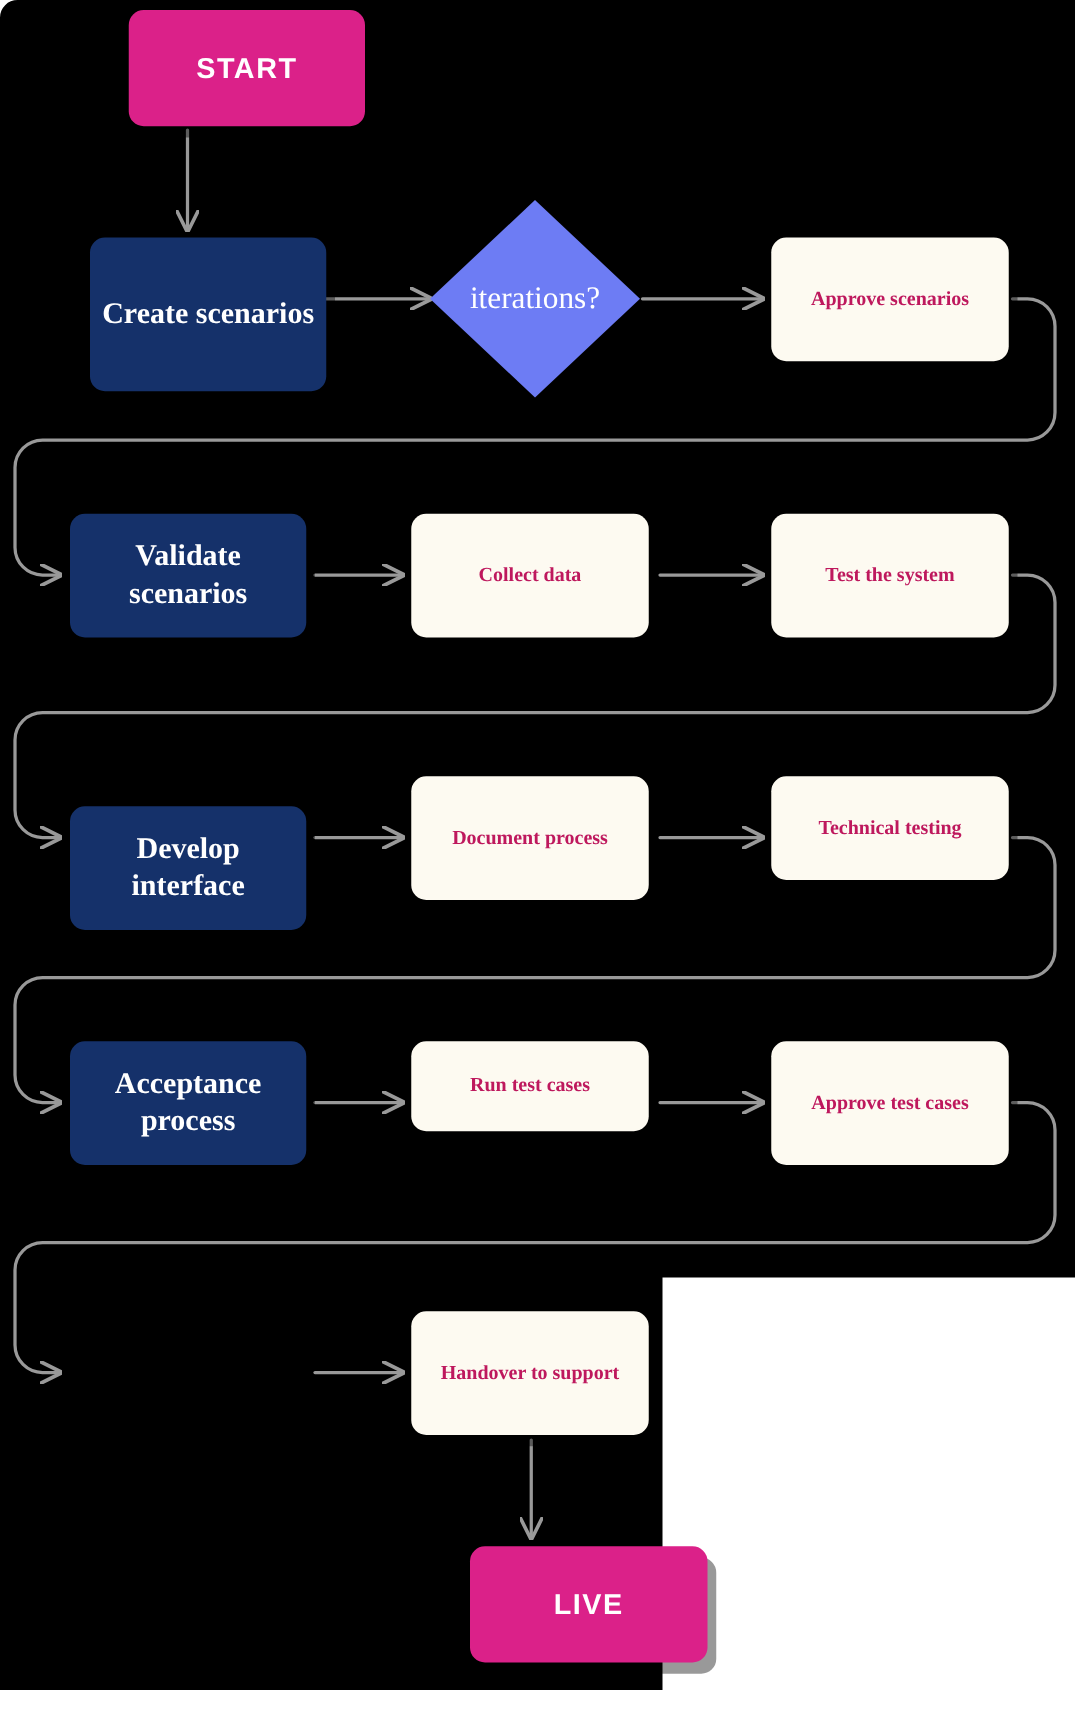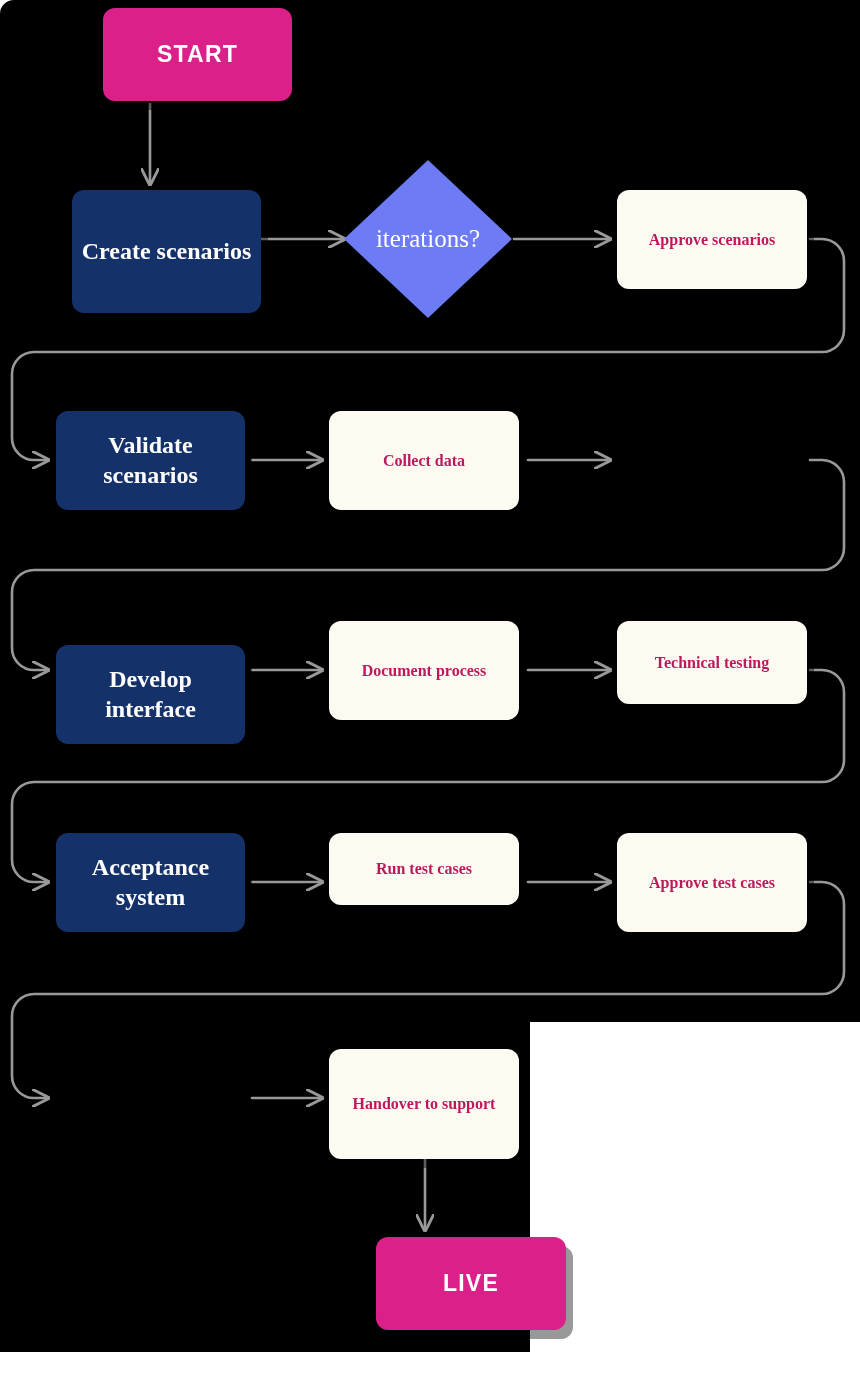--- a/index.html
+++ b/index.html
@@ -96,47 +96,50 @@
   </div>
 
   <div class="node navy" style="left:56px;top:411px;width:189px;height:99px;">
     <span class="lbl">Validate scenarios</span>
   </div>
 
   <div class="node cream" style="left:329px;top:411px;width:190px;height:99px;">
     <span class="lbl">Collect data</span>
   </div>
 
+  <div class="node cream" style="left:617px;top:411px;width:190px;height:99px;">
+    <span class="lbl">Test the system</span>
+  </div>
 
   <div class="node navy" style="left:56px;top:621px;width:189px;height:99px;margin-top:24px;">
     <span class="lbl">Develop interface</span>
   </div>
 
   <div class="node cream" style="left:329px;top:621px;width:190px;height:99px;">
     <span class="lbl">Document process</span>
   </div>
 
   <div class="node cream" style="left:617px;top:621px;width:190px;height:83px;">
     <span class="lbl">Technical testing</span>
   </div>
 
   <div class="node navy" style="left:56px;top:833px;width:189px;height:99px;">
-    <span class="lbl">Acceptance system</span>
+    <span class="lbl">Acceptance process</span>
   </div>
 
   <div class="node cream" style="left:329px;top:833px;width:190px;height:72px;">
     <span class="lbl">Run test cases</span>
   </div>
 
   <div class="node cream" style="left:617px;top:833px;width:190px;height:99px;">
     <span class="lbl">Approve test cases</span>
   </div>
 
 
-  <div class="node cream" style="left:329px;top:1049px;width:190px;height:110px;">
+  <div class="node cream" style="left:329px;top:1049px;width:190px;height:99px;">
     <span class="lbl">Handover to support</span>
   </div>
 
   <div class="node pink" style="left:329px;top:1237px;width:190px;height:93px;">
     <span class="lbl">LIVE</span>
   </div>
 
 </div>
 
 </body></html>

